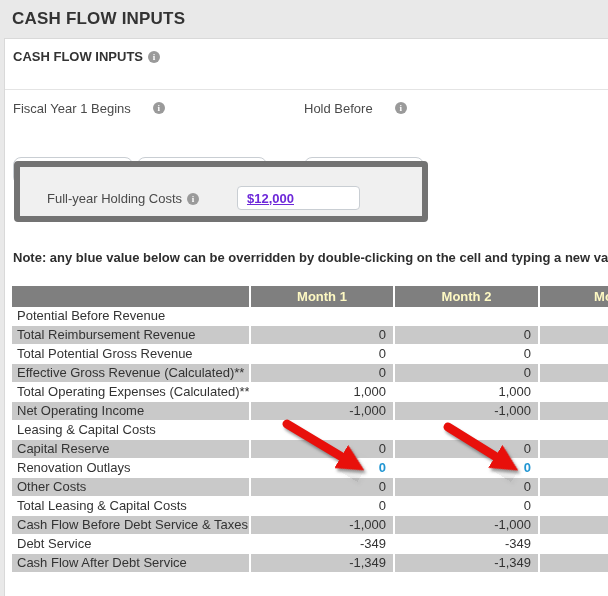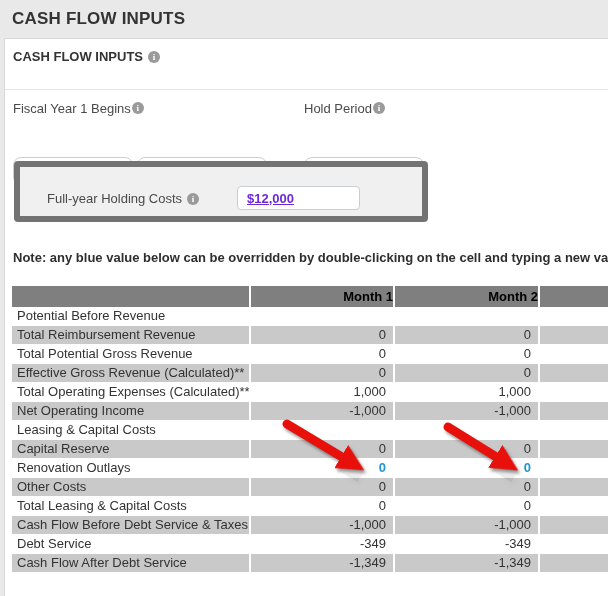--- a/index.html
+++ b/index.html
@@ -28,21 +28,21 @@
     position:absolute; left:0; top:50px; width:604px; height:1px; background:#e4e4e4;
   }
   .info-icon {
     display:inline-block; width:12px; height:12px; border-radius:50%;
     background:#9a9a9a; color:#fff; font-size:9px; font-weight:bold;
     text-align:center; line-height:12px; font-family:"Liberation Serif",serif;
     flex:0 0 auto;
   }
   .field-label {
     position:absolute; font-size:13px; color:#4a4a4a;
-    display:flex; align-items:center; gap:1px; height:14px;
+    display:flex; align-items:center; gap:22px; height:14px;
   }
   .select-box {
     position:absolute; height:28px; background:#fff;
     border:1px solid #c9ced3; border-radius:8px;
     display:flex; align-items:center; cursor:pointer;margin-top:36px;
   }
   .select-box .sel-text {
     padding-left:10px; font-weight:bold; font-size:13px;
   }
   .caret-icon {
@@ -78,21 +78,21 @@
   .cf-row { display:flex; width:690px; height:19px; }
   .cf-row.header { height:21px; }
   .cf-cell {
     font-size:13px; line-height:18px; overflow:hidden; white-space:nowrap;
   }
   .cf-row .c0 { width:237px; padding-left:5px; }
   .cf-row .c1, .cf-row .c2 { width:144px; text-align:right; padding-right:7px; border-left:2px solid #fff; }
   .cf-row .c2 { width:145px; }
   .cf-row .c3 { width:160px; text-align:right; padding-right:7px; border-left:2px solid #fff; }
   .cf-row.header .cf-cell {
-    background:#7f7f7f; color:#000000; font-weight:bold; text-align:right;
+    background:#7f7f7f; color:#fef9c3; font-weight:bold; text-align:center;
     line-height:21px; padding:0;
   }
   .cf-row.header .c0 { width:237px; }
   .cf-row.shaded .cf-cell { background:#c9c9c9; border-bottom:1px solid #fff; line-height:17px; }
   .cf-row.plain .cf-cell { background:#fff; }
   .cf-cell.blue-val { color:#2196d3; font-weight:bold; cursor:pointer; }
   .arrows-svg {
     position:absolute; left:0; top:0; width:608px; height:596px;
     pointer-events:none;
   }
@@ -121,21 +121,21 @@
   <div class="select-box" style="left:8px; top:82px; width:120px;">
     <span class="sel-text" style="color:#2196d3;">May 1st</span>
     <span class="caret-icon"></span>
   </div>
   <div class="select-box" style="left:132px; top:82px; width:130px;">
     <span class="sel-text" style="color:#2196d3;">2016</span>
     <span class="caret-icon"></span>
   </div>
 
   <div class="field-label" style="left:299px; top:62px;">
-    <span>Hold Period</span>
+    <span>Hold Before</span>
     <span class="info-icon">i</span>
   </div>
   <div class="select-box" style="left:299px; top:82px; width:120px;">
     <span class="sel-text" style="color:#ec4899;">4 months</span>
     <span class="caret-icon"></span>
   </div>
 
   <div class="costs-box">
     <div class="costs-label">
       <span>Full-year Holding Costs</span>

